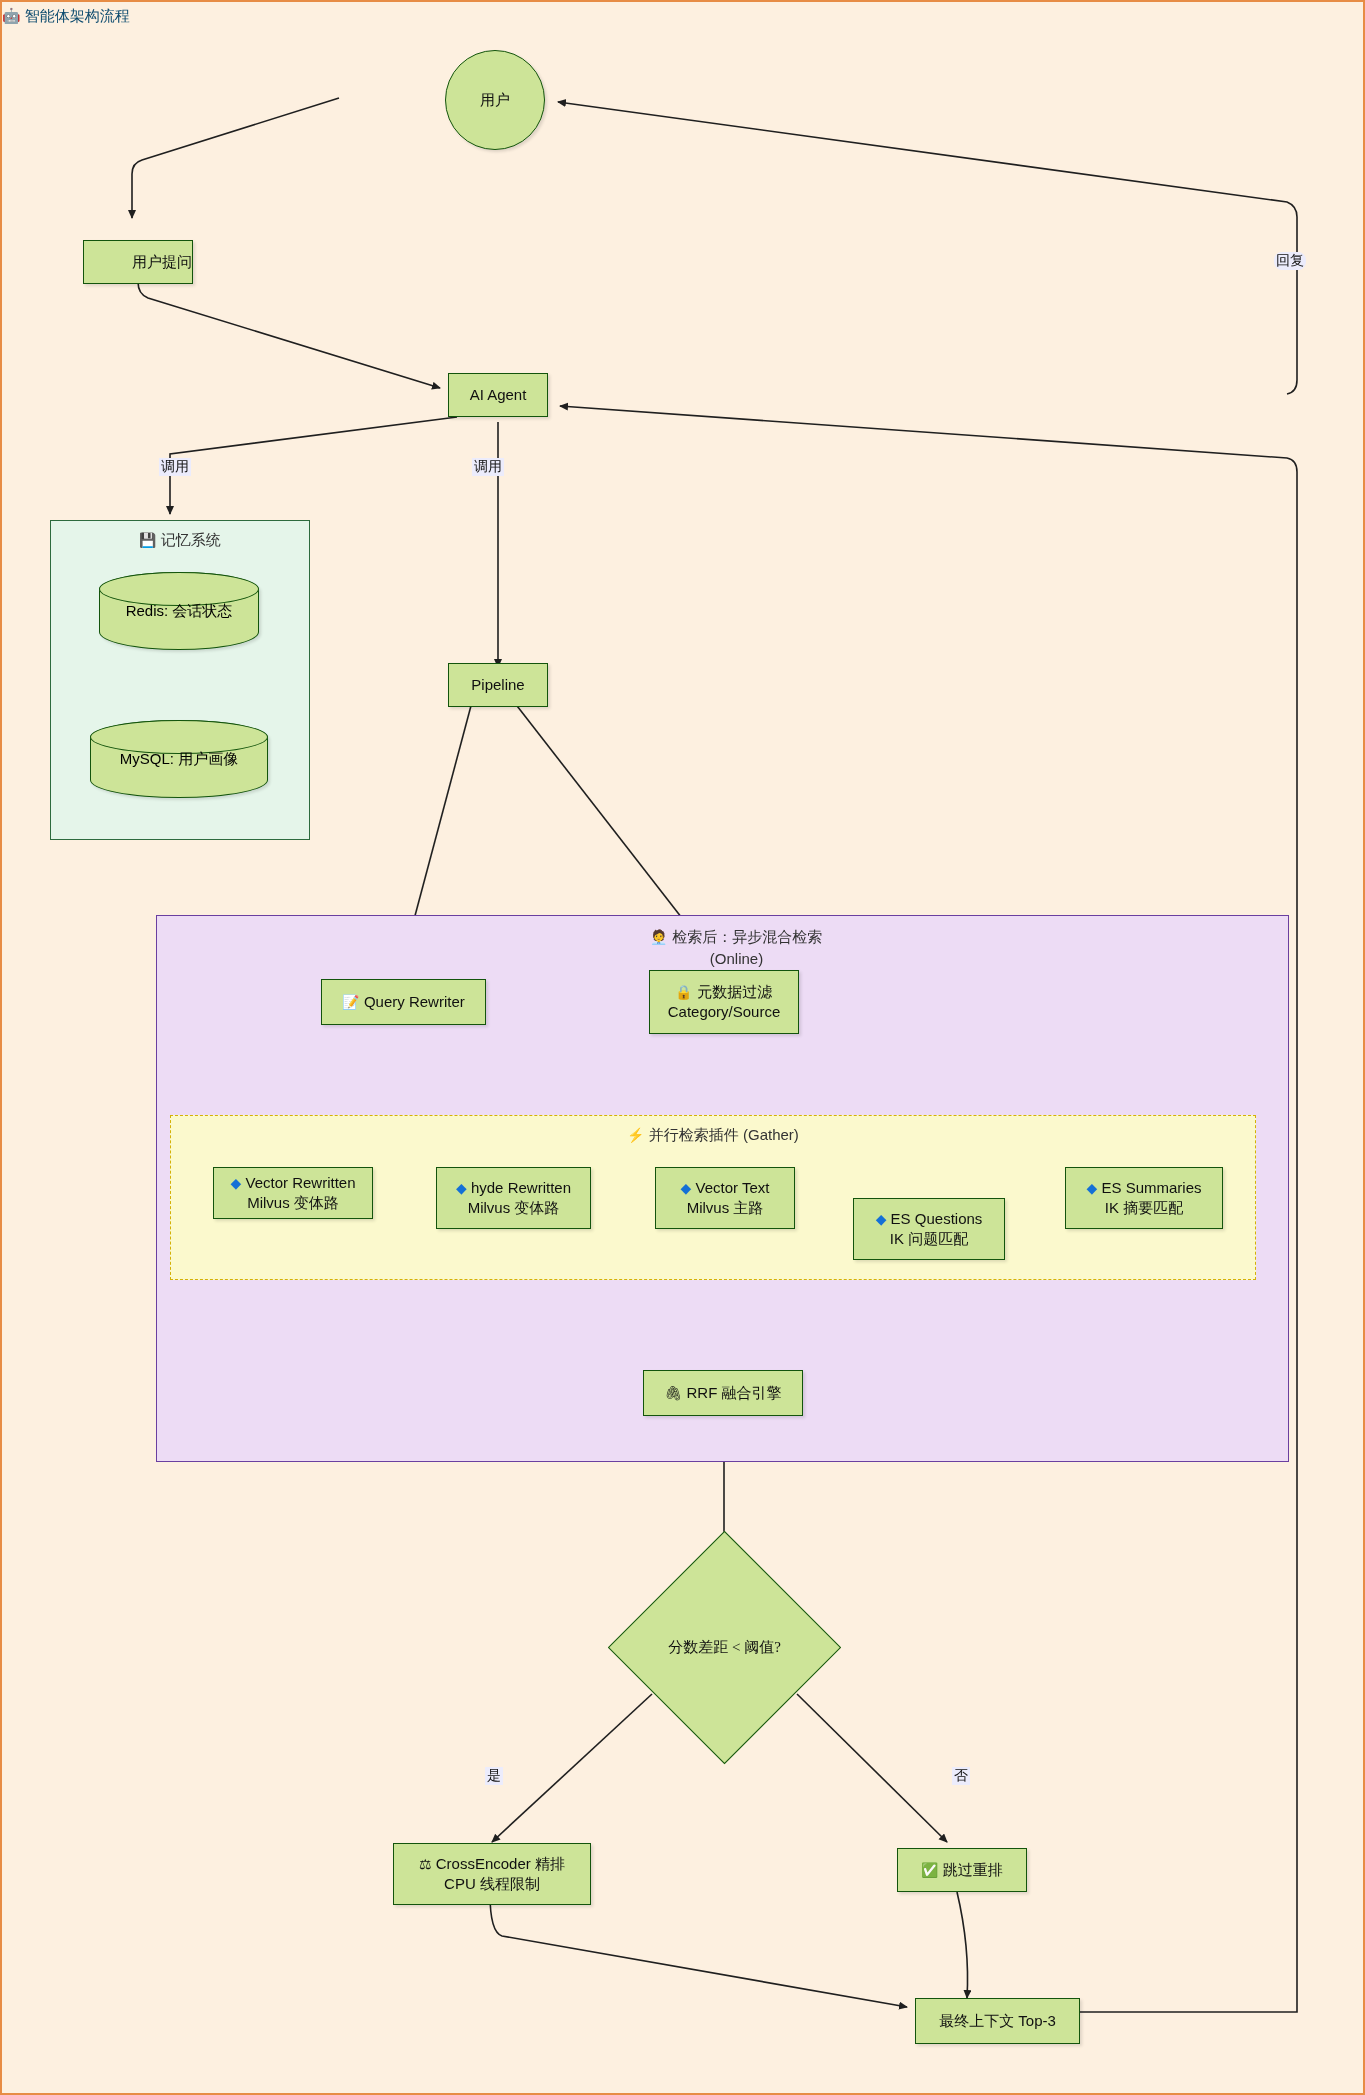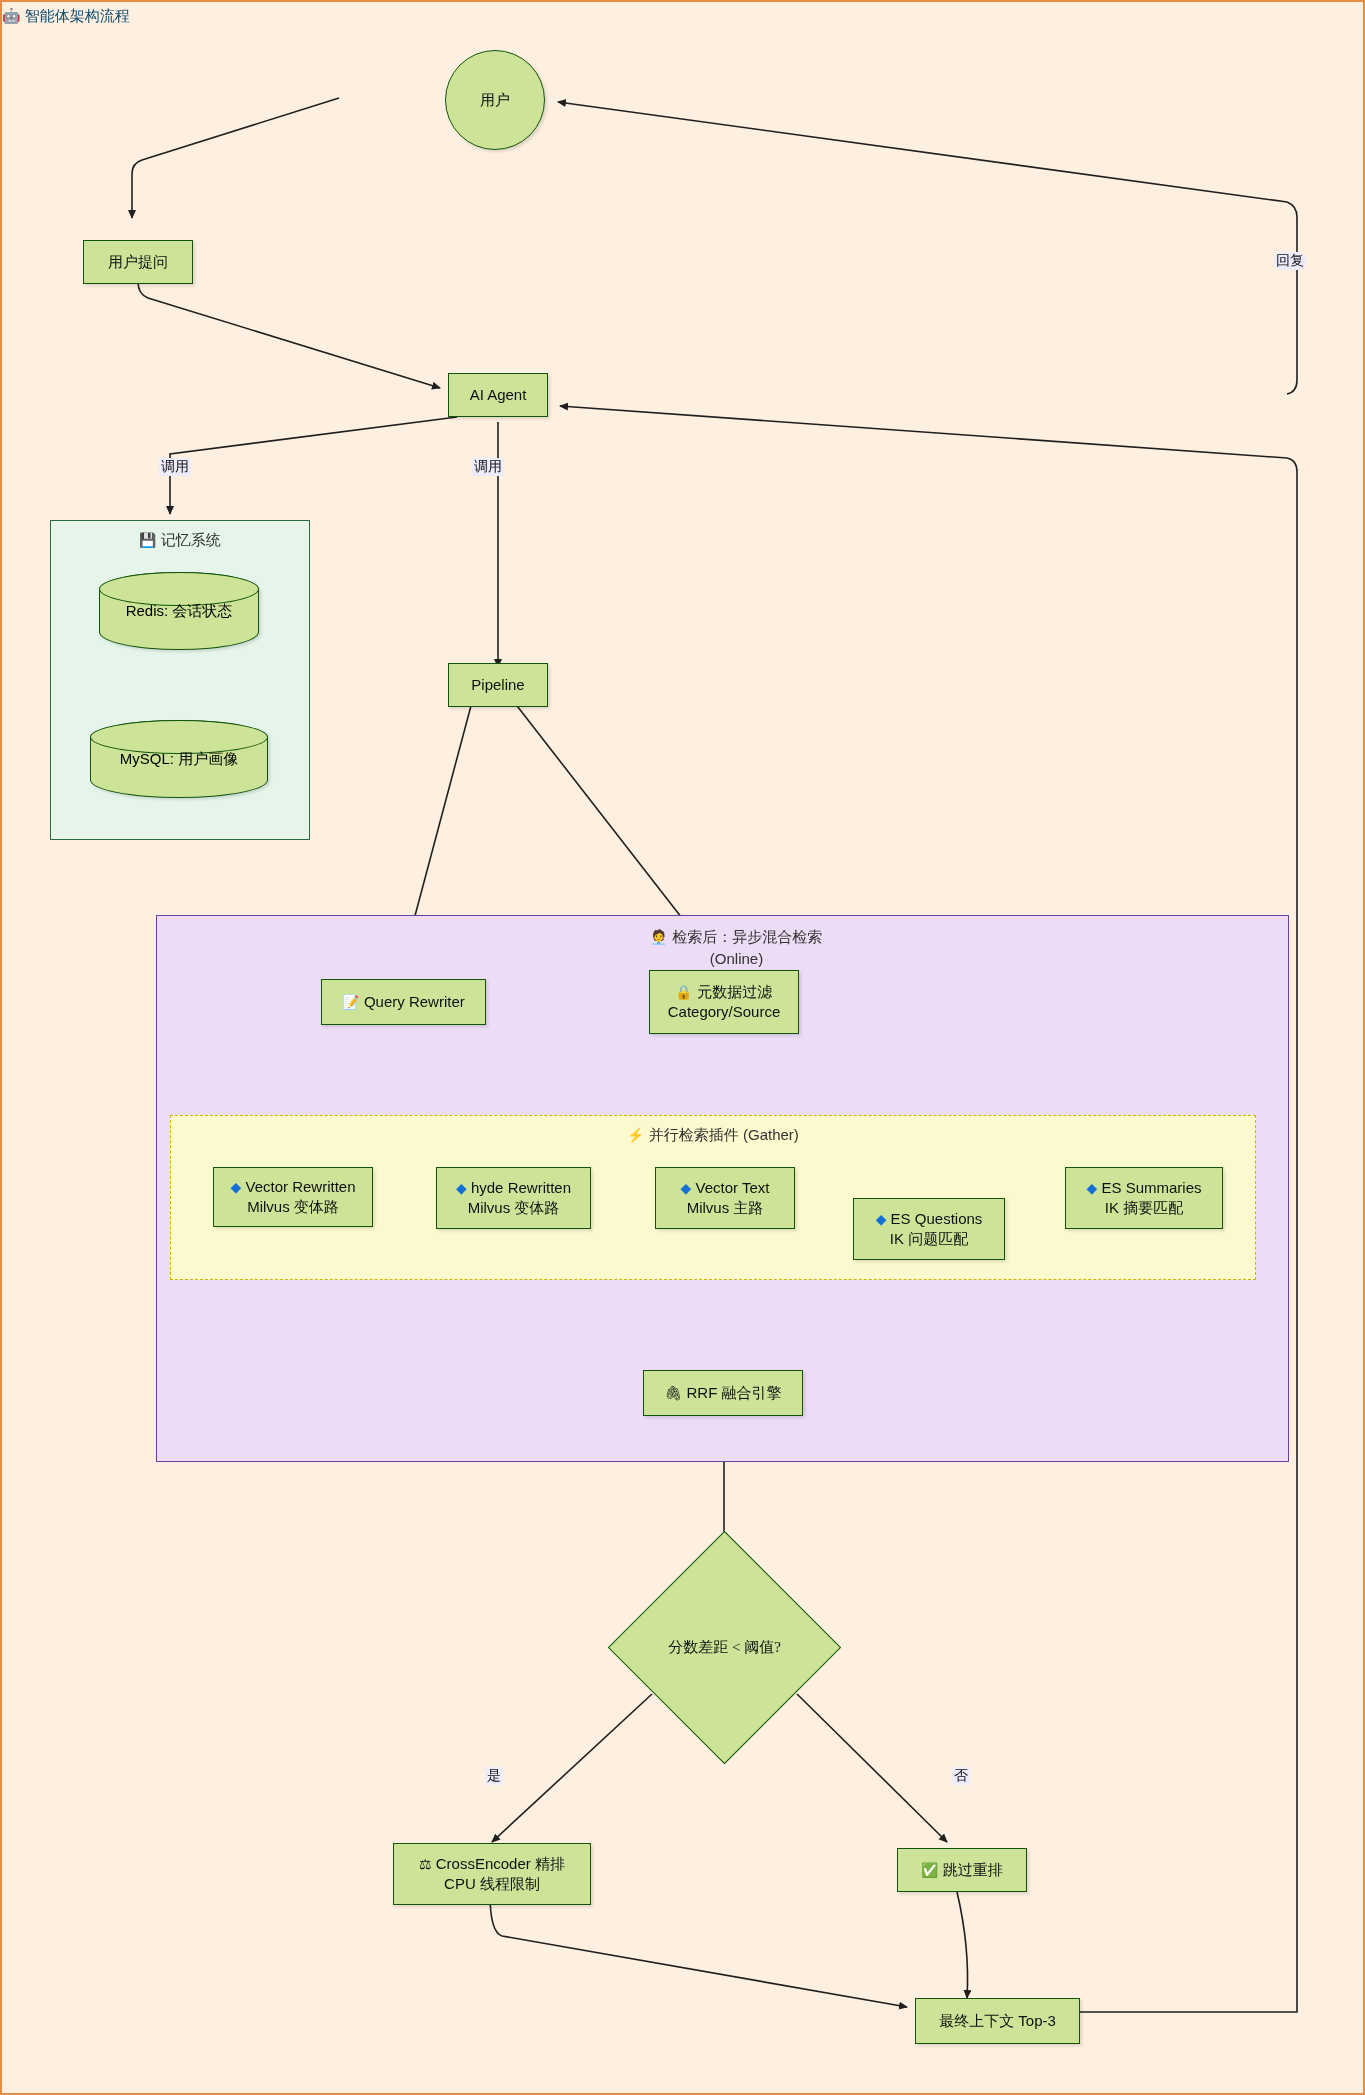--- a/index.html
+++ b/index.html
@@ -199,21 +199,21 @@
       <path d="M1078,2010 L1295,2010 L1295,470 Q1295,458 1285,456 L558,404"></path>
 
       <path d="M1285,392 Q1295,390 1295,378 L1295,215 Q1295,204 1285,200 L556,100"></path>
     </g>
   </svg>
 
   <div class="node circle-node" style="left:443px; top:48px; width:100px; height:100px;">
     <span class="ln">用户</span>
   </div>
 
-  <div class="node" style="left:81px; top:238px; width:110px; height:44px;">
+  <div class="node" style="left:81px; top:238px; width:110px; height:44px;align-items:flex-end;">
     <span class="ln">用户提问</span>
   </div>
 
   <div class="edge-label" style="left:1272px; top:250px;border-radius:8px;">回复</div>
 
   <div class="node" style="left:446px; top:371px; width:100px; height:44px;">
     <span class="ln">AI Agent</span>
   </div>
 
   <div class="edge-label" style="left:157px; top:456px;">调用</div>
@@ -260,21 +260,21 @@
     <span class="ln">Category/Source</span>
   </div>
 
   <div class="subgraph sg-gather" style="left:168px; top:1113px; width:1086px; height:165px;">
     <div class="sg-title" style="top:10px;">
       <span class="icon">⚡</span>
       <span>并行检索插件 (Gather)</span>
     </div>
   </div>
 
-  <div class="node" style="left:211px; top:1165px; width:160px; height:60px;">
+  <div class="node" style="left:211px; top:1165px; width:160px; height:52px;">
     <span class="ln">
       <span class="icon" style="color:#1470d6">◆</span>
       <span>Vector Rewritten</span>
     </span>
     <span class="ln">Milvus 变体路</span>
   </div>
 
   <div class="node" style="left:434px; top:1165px; width:155px; height:62px;">
     <span class="ln">
       <span class="icon" style="color:#1470d6">◆</span>

